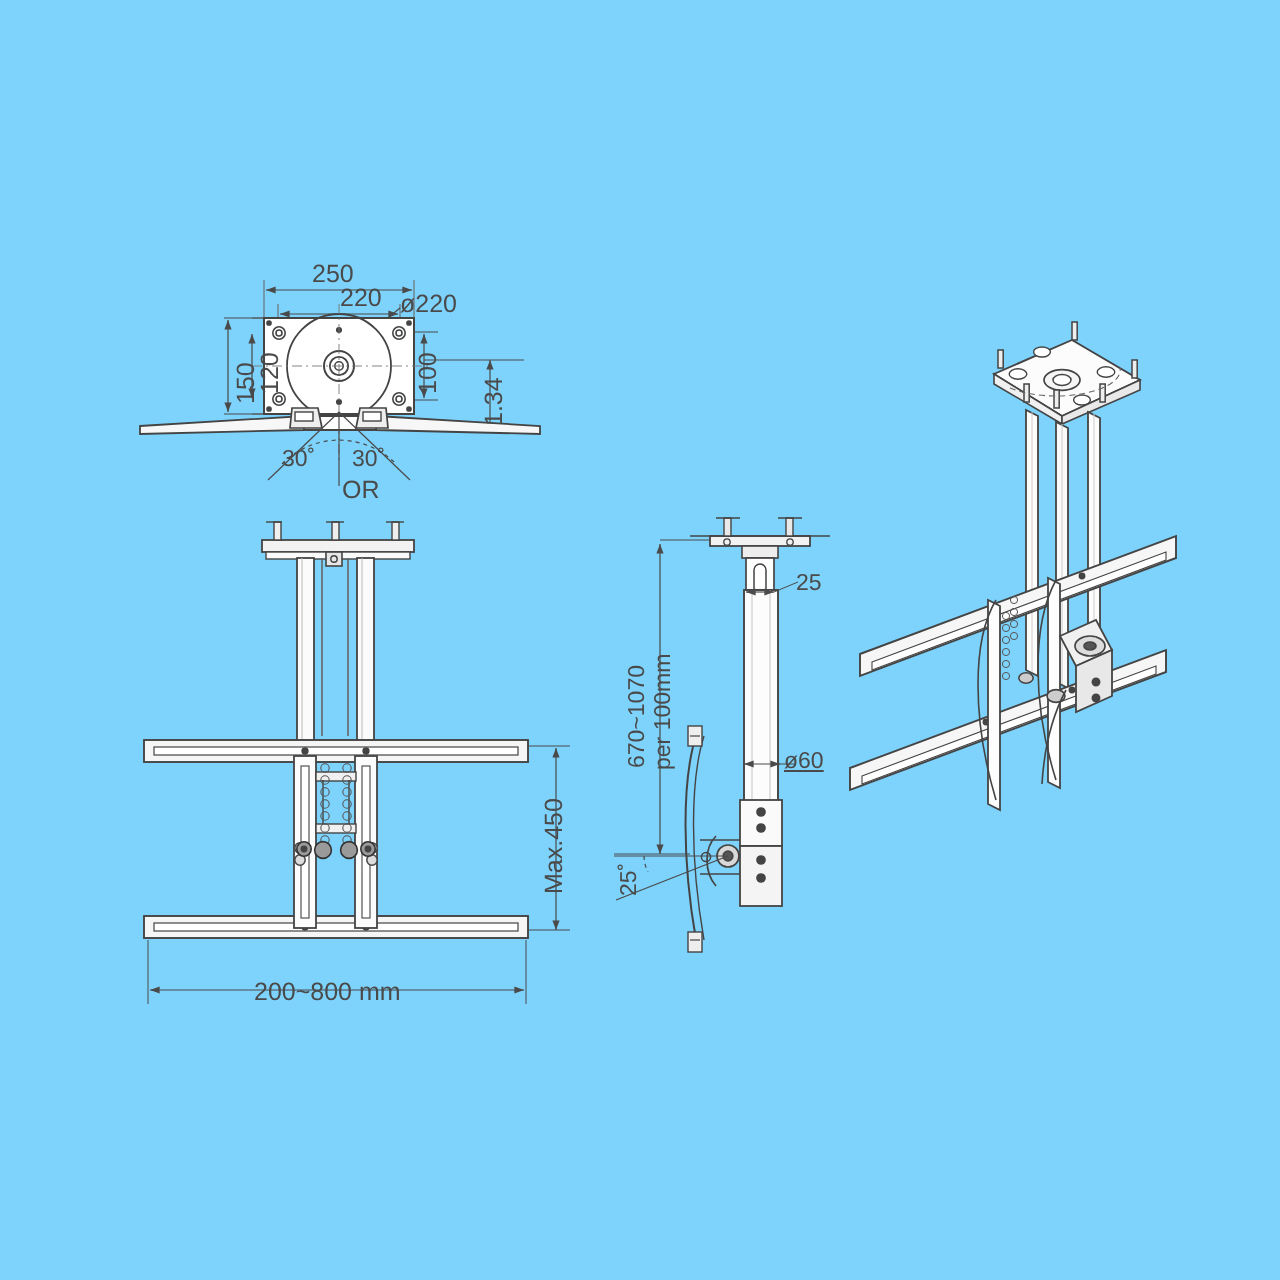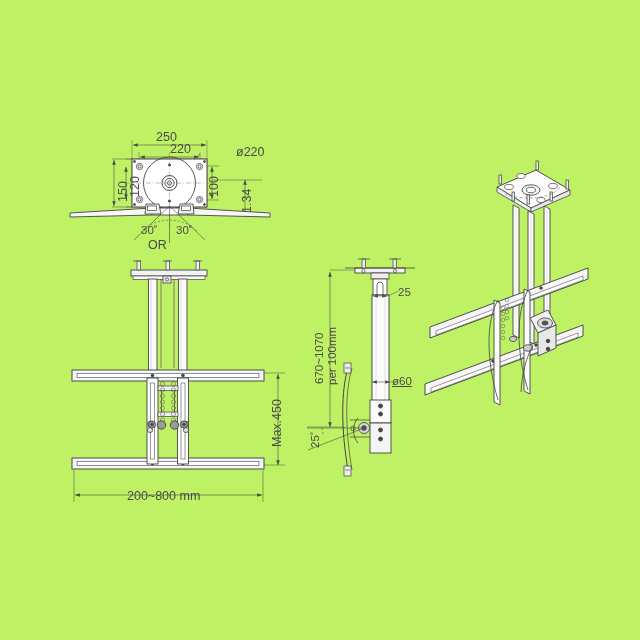--- a/index.html
+++ b/index.html
@@ -1,17 +1,17 @@
 <!DOCTYPE html>
 <html><head>
 <meta charset="utf-8">
 <style>
   html,body{margin:0;padding:0;background:#ffffff;}
   body{width:640px;height:640px;font-family:"Liberation Sans",sans-serif;color:#3a3a3a;overflow:hidden;}
-  #sheet{position:relative;width:640px;height:640px;background:#bef264;}
+  #sheet{position:relative;width:640px;height:640px;background:#7dd3fc;}
   svg#dwg{position:absolute;left:0;top:0;width:640px;height:640px;display:block;}
   .lbl{position:absolute;font-family:"Liberation Sans",sans-serif;color:#4a4a4a;white-space:nowrap;line-height:1;}
   .rot90{transform:rotate(-90deg);transform-origin:0 0;}
   .f11{font-size:11.5px;}
   .f12{font-size:12.5px;}
 </style>
 </head>
 <body>
 
 <div id="sheet">
@@ -387,28 +387,28 @@
       <g stroke="#444" stroke-width="0.8" fill="none">
         <path d="M498,300 C486,320 486,360 498,400"></path>
         <path d="M528,290 C516,312 516,352 528,390"></path>
         <path d="M533,345 C525,360 522,375 521,392"></path>
       </g>
     </g>
   </svg>
 
   <div class="lbl f12" style="left:156px;top:131px;">250</div>
   <div class="lbl f12" style="left:156px;top:143px;margin-left:14px;">220</div>
-  <div class="lbl f12" style="left:200px;top:146px;margin-left:36px;">ø220</div>
+  <div class="lbl f12" style="left:200px;top:146px;">ø220</div>
   <div class="lbl f12 rot90" style="left:117px;top:202px;">150</div>
   <div class="lbl f12 rot90" style="left:129px;top:197px;">120</div>
   <div class="lbl f12 rot90" style="left:208px;top:197px;">100</div>
   <div class="lbl f12 rot90" style="left:241px;top:213px;">1.34</div>
   <div class="lbl f11" style="left:141px;top:225px;">30˚</div>
   <div class="lbl f11" style="left:176px;top:225px;">30˚</div>
-  <div class="lbl f12" style="left:148px;top:239px;text-align:center;">OR</div>
+  <div class="lbl f12" style="left:171px;top:239px;text-align:center;">OR</div>
 
   <div class="lbl f12 rot90" style="left:271px;top:447px;">Max.450</div>
   <div class="lbl f12" style="left:127px;top:490px;">200~800  mm</div>
 
   <div class="lbl f11 rot90" style="left:314px;top:384px;">670~1070</div>
   <div class="lbl f11 rot90" style="left:327px;top:385px;">per 100mm</div>
   <div class="lbl f11" style="left:398px;top:287px;">25</div>
   <div class="lbl f11" style="left:392px;top:376px;text-decoration:underline;">ø60</div>
   <div class="lbl f11 rot90" style="left:310px;top:448px;">25˚</div>
 

